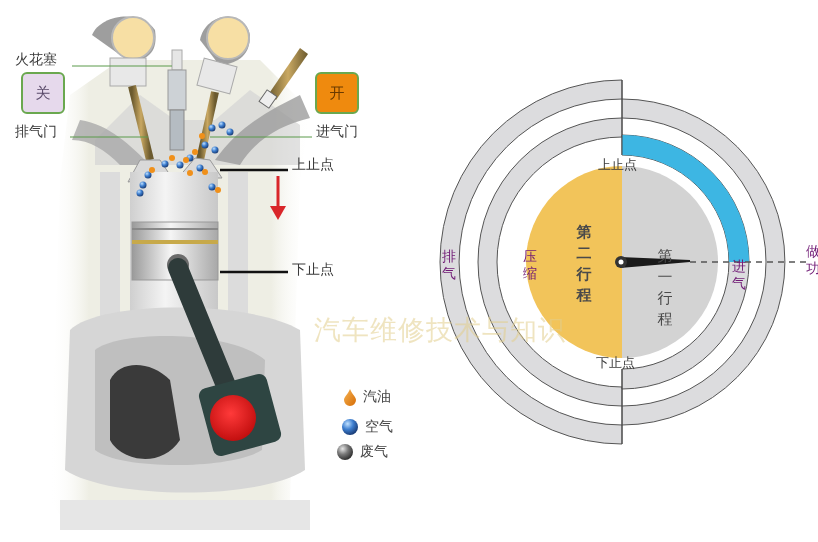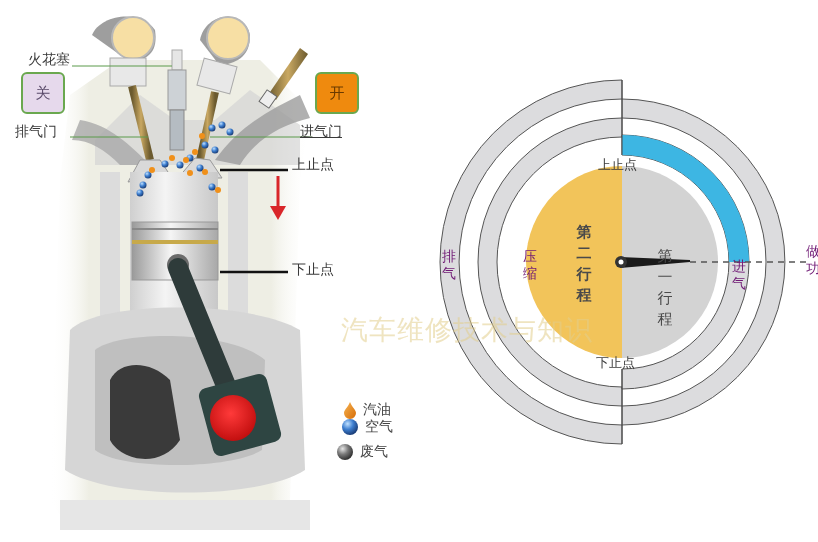--- a/index.html
+++ b/index.html
@@ -141,31 +141,31 @@
 
     <line x1="220" y1="170" x2="288" y2="170" stroke="#111" stroke-width="2.5"></line>
     <line x1="220" y1="272" x2="288" y2="272" stroke="#111" stroke-width="2.5"></line>
 
     <g>
       <line x1="278" y1="176" x2="278" y2="208" stroke="#d9262a" stroke-width="3"></line>
       <path d="M270 206 L286 206 L278 220 Z" fill="#d9262a"></path>
     </g>
   </svg>
 
-  <div class="lbl" style="left:28px;top:52px;">火花塞</div>
+  <div class="lbl" style="left:15px;top:52px;">火花塞</div>
   <div class="lbl" style="left:15px;top:124px;">排气门</div>
-  <div class="lbl" style="left:300px;top:124px;text-decoration:underline;">进气门</div>
+  <div class="lbl" style="left:316px;top:124px;">进气门</div>
   <div class="lbl" style="left:292px;top:157px;">上止点</div>
   <div class="lbl" style="left:292px;top:262px;">下止点</div>
 
   <div class="state-box" style="left:21px;top:72px;background:#e6d9ec;color:#5a4a6a;">关</div>
   <div class="state-box" style="left:315px;top:72px;background:#ef8a0e;color:#6a3a00;">开</div>
 
   <div>
-    <div class="legend-item" style="left:343px;top:401px;">
+    <div class="legend-item" style="left:343px;top:388px;">
       <svg width="14" height="18">
           <path d="M7 1 C9 6 13 9 13 12 A6 6 0 0 1 1 12 C1 9 5 6 7 1 Z" fill="url(#dropGrad)"></path>
         </svg>
       <span>汽油</span>
     </div>
     <div class="legend-item" style="left:341px;top:418px;text-align:center;">
       <svg width="18" height="18">
           <circle cx="9" cy="9" r="8" fill="url(#blueBall)"></circle>
         </svg>
       <span>空气</span>
@@ -207,14 +207,14 @@
   <div class="lbl" style="left:596px;top:356px;font-size:13px;">下止点</div>
 
   <div class="stroke-lbl" style="left:575px;top:222px;font-weight:bold;">第二行程</div>
   <div class="stroke-lbl" style="left:656px;top:222px;margin-top:24px;">第一行程</div>
 
   <div class="vlbl" style="left:441px;top:248px;">排气</div>
   <div class="vlbl" style="left:478px;top:248px;padding-left:44px;">压缩</div>
   <div class="vlbl" style="left:731px;top:258px;">进气</div>
   <div class="vlbl" style="left:768px;top:243px;margin-left:37px;">做功</div>
 
-  <div class="watermark" style="left:314px;top:312px;margin-left:27px;">汽车维修技术与知识</div>
+  <div class="watermark" style="left:314px;top:312px;">汽车维修技术与知识</div>
 </div>
 
 </body></html>

